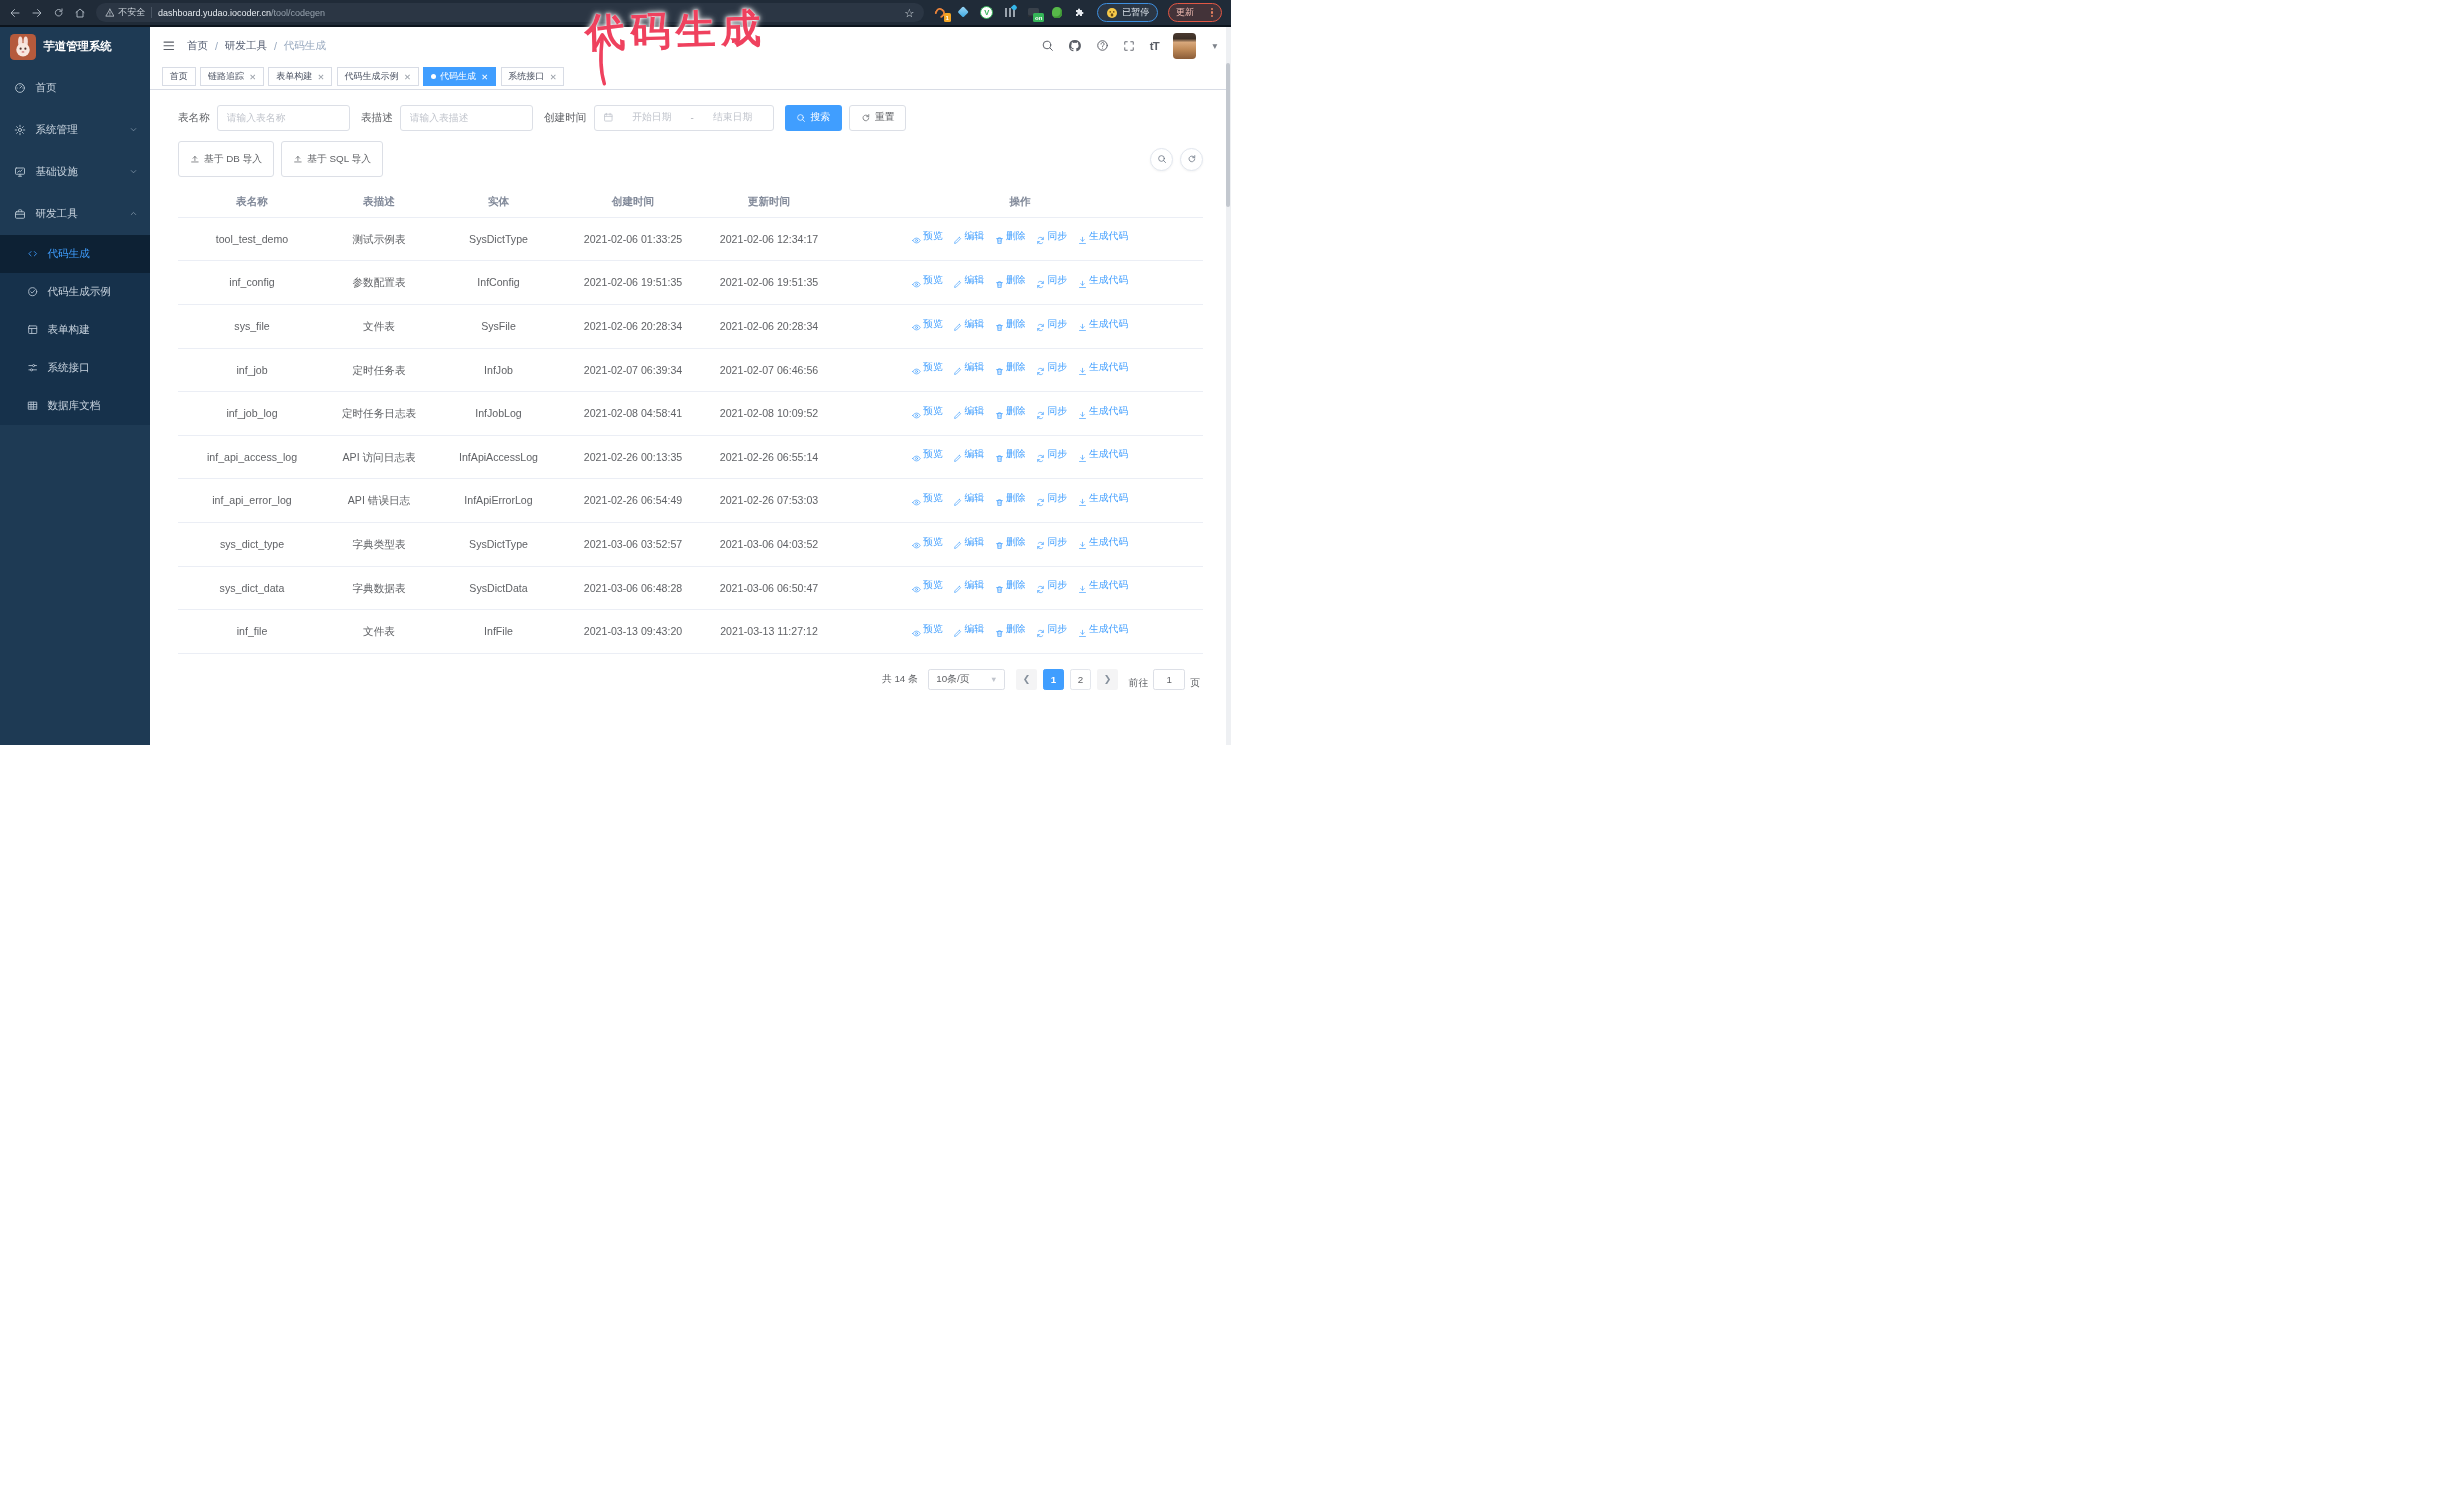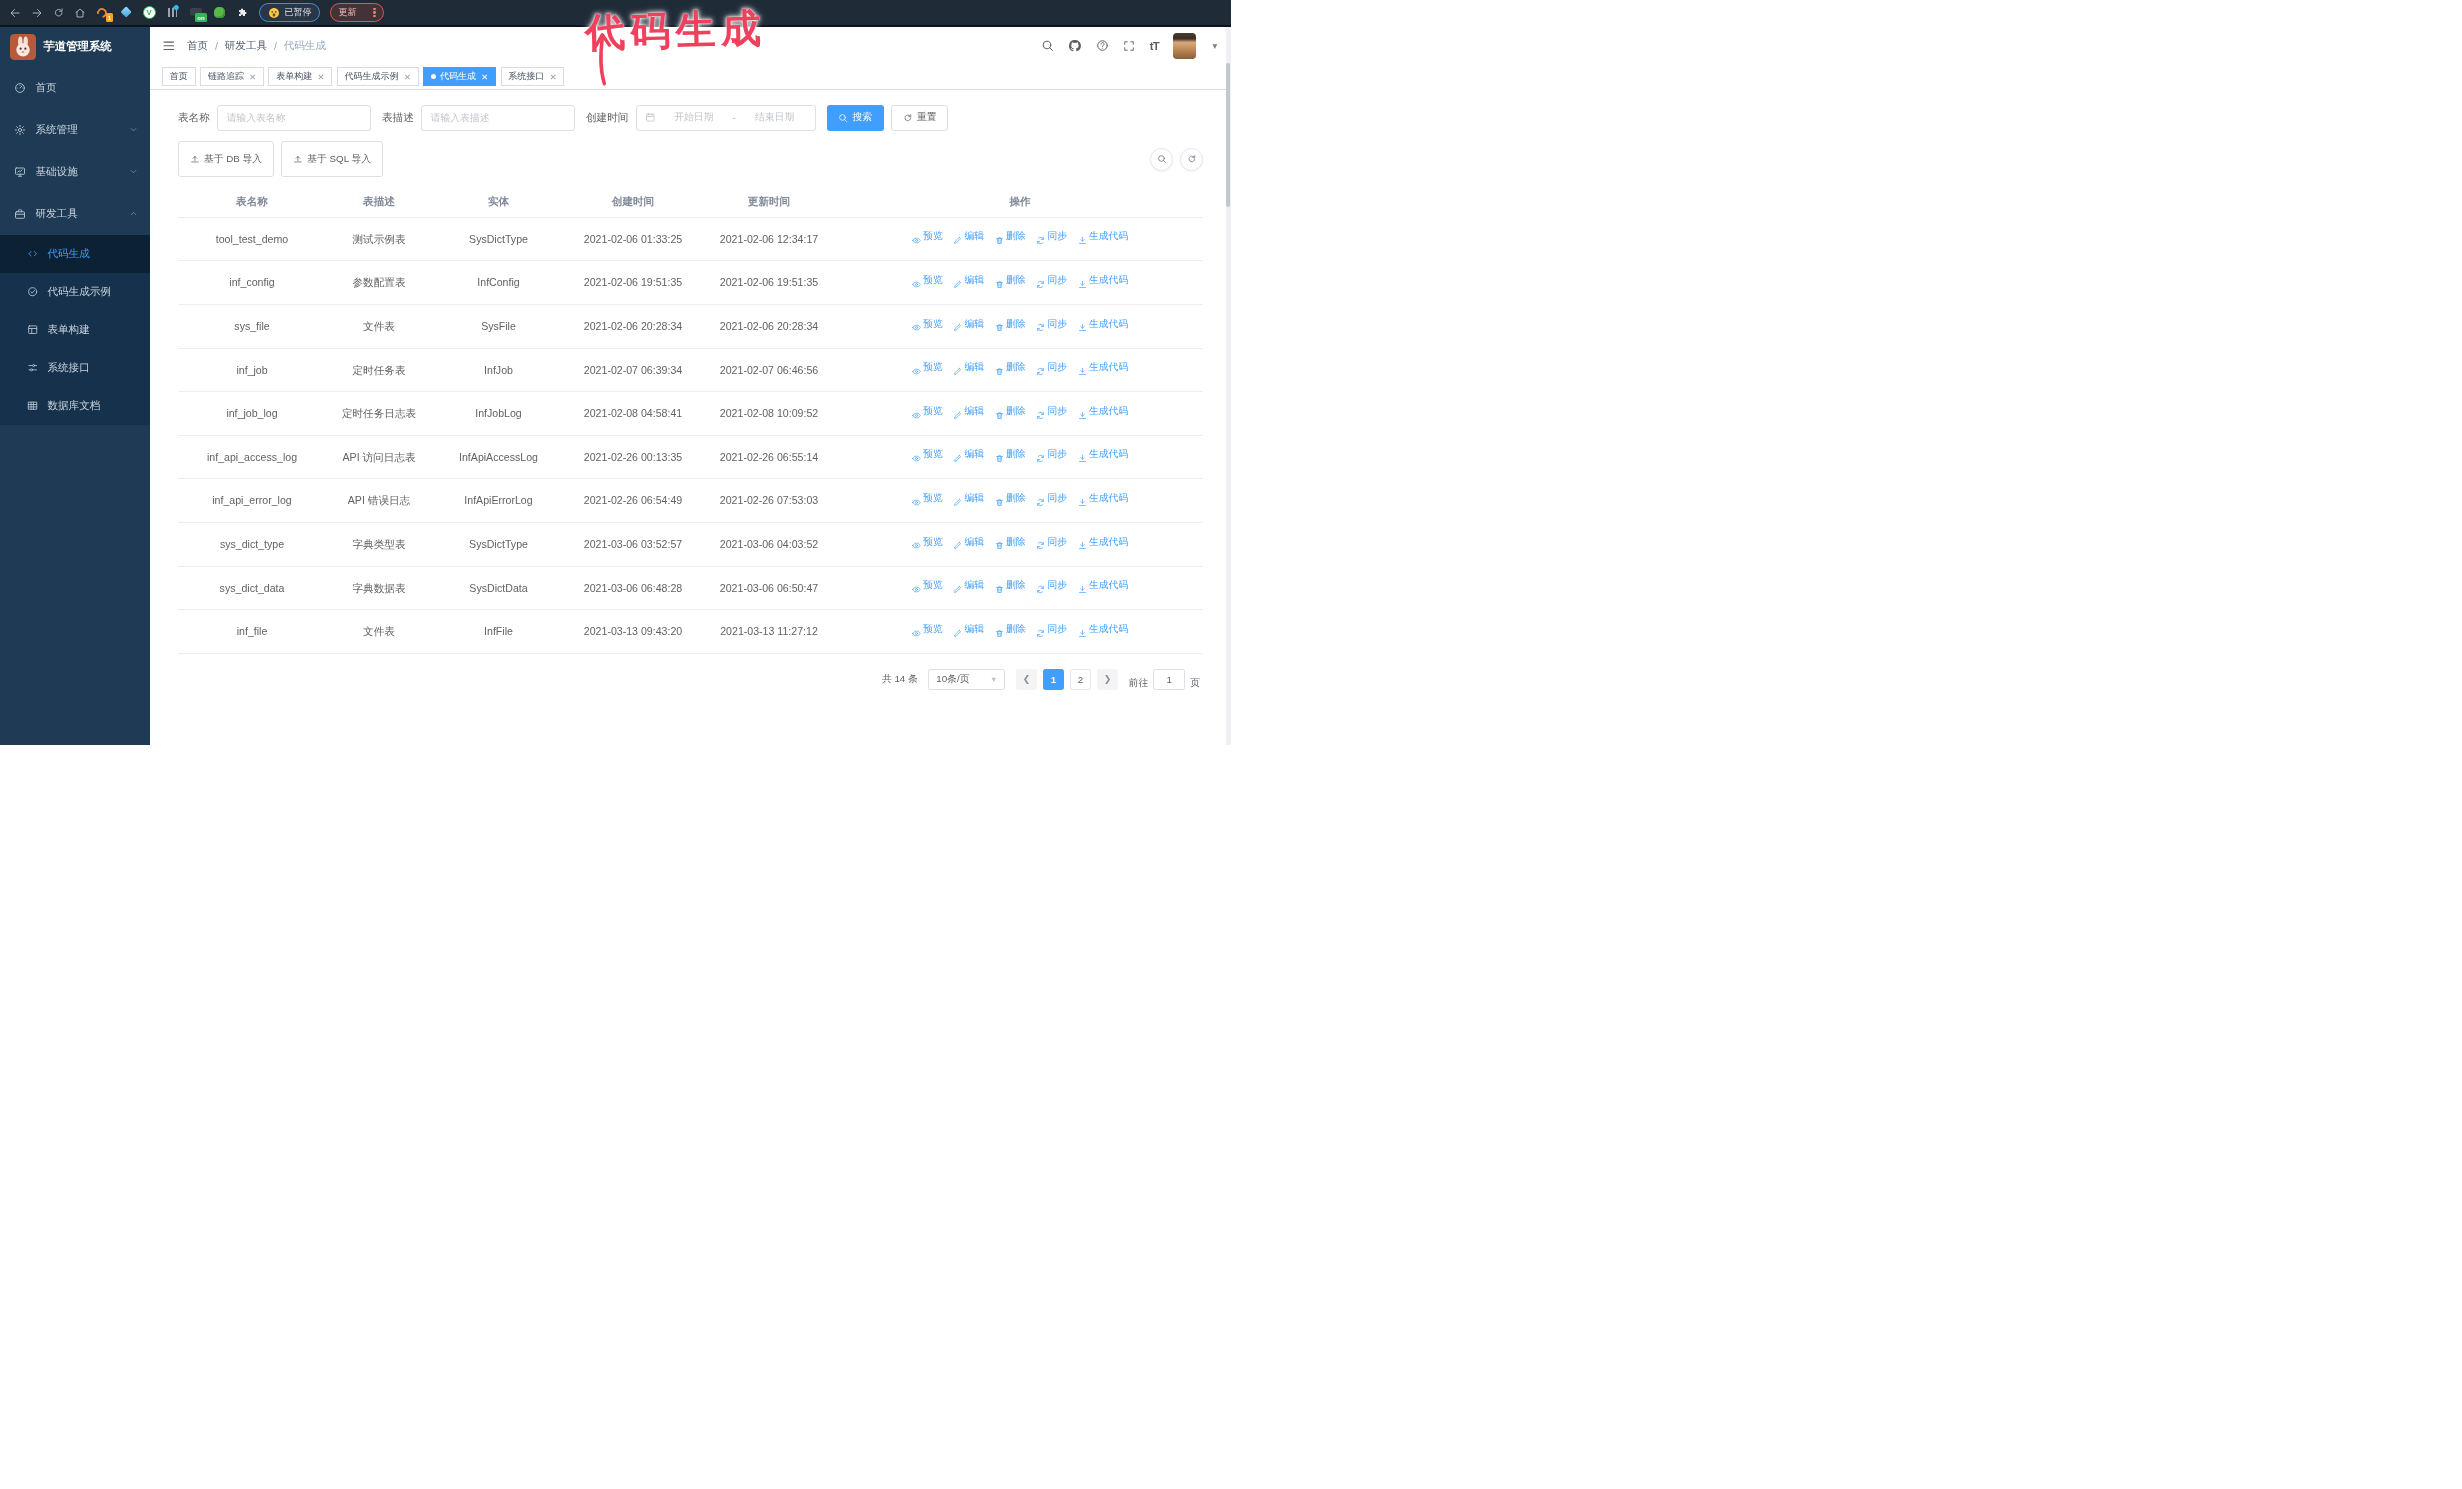--- a/index.html
+++ b/index.html
@@ -85,21 +85,21 @@
   .tag.active .x{color:#fff}
   .tag .dot{width:5.3px;height:5.3px;border-radius:50%;background:#fff}
 
   
   .content{flex:1;padding:15px 28px 0;position:relative;min-width:0}
   .filter-row{display:flex;align-items:center;gap:7.6px;font-size:10.6px;color:#606266}
   .f-label{font-weight:500;white-space:nowrap}
   input.inp{height:26px;border:0.8px solid #dcdfe6;border-radius:3px;padding:0 8.3px;font-size:9.8px;
     color:#606266;outline:none;background:#fff;font-family:inherit}
   input.inp::placeholder{color:#c0c4cc}
-  .inp-name,.inp-desc{width:154px}
+  .inp-name,.inp-desc{width:133px}
   .daterange{width:180px;height:26px;border:0.8px solid #dcdfe6;border-radius:3px;display:flex;
     align-items:center;gap:6px;padding:0 7.6px;font-size:9.8px;color:#c0c4cc;cursor:pointer}
   .daterange .cal{color:#c0c4cc}
   .daterange .ph{flex:1;text-align:center;white-space:nowrap}
   .daterange .rsep{color:#a8abb2}
   .btn{height:26px;border-radius:3px;padding:0 10.6px;font-size:9.8px;display:inline-flex;align-items:center;
     gap:4.5px;cursor:pointer;border:0.8px solid transparent;white-space:nowrap;background:#fff;font-family:inherit}
   .btn.primary{background:var(--accent,#409eff);color:#fff}
   .btn.plain{border-color:#dcdfe6;color:#606266}
   .ml4{margin-left:3px}
@@ -159,20 +159,33 @@
   <span class="bnav icn i15">
       <svg viewBox="0 0 24 24" fill="none" stroke="currentColor" stroke-width="1.8" stroke-linecap="round" stroke-linejoin="round">
         <path d="M19 12a7 7 0 11-2-4.9M19 4v5h-5"></path>
       </svg>
     </span>
   <span class="bnav icn i16">
       <svg viewBox="0 0 24 24" fill="none" stroke="currentColor" stroke-width="1.8" stroke-linecap="round" stroke-linejoin="round">
         <path d="M4 11l8-7 8 7M6 9.5V20h12V9.5"></path>
       </svg>
     </span>
+  <div class="omnibox">
+    <span class="omni-warn">
+      <span class="icn i13">
+          <svg viewBox="0 0 24 24" fill="none" stroke="currentColor" stroke-width="1.8" stroke-linecap="round" stroke-linejoin="round">
+            <path d="M12 3L2 20h20L12 3zM12 10v4.5M12 17.2h.01"></path>
+          </svg>
+        </span>
+      <span>不安全</span>
+    </span>
+    <span class="omni-div"></span>
+    <span class="omni-url"><span class="dom">dashboard.yudao.iocoder.cn</span><span class="pth">/tool/codegen</span></span>
+    <span class="star">☆</span>
+  </div>
   <div class="extensions" id="ext-area">
       <span class="ext">
         <span class="ext-ring"></span>
         <span class="badge">1</span>
       </span>
       <span class="ext">
         <span class="ext-gem"></span>
       </span>
       <span class="ext">
         <span class="ext-circv">V</span>

